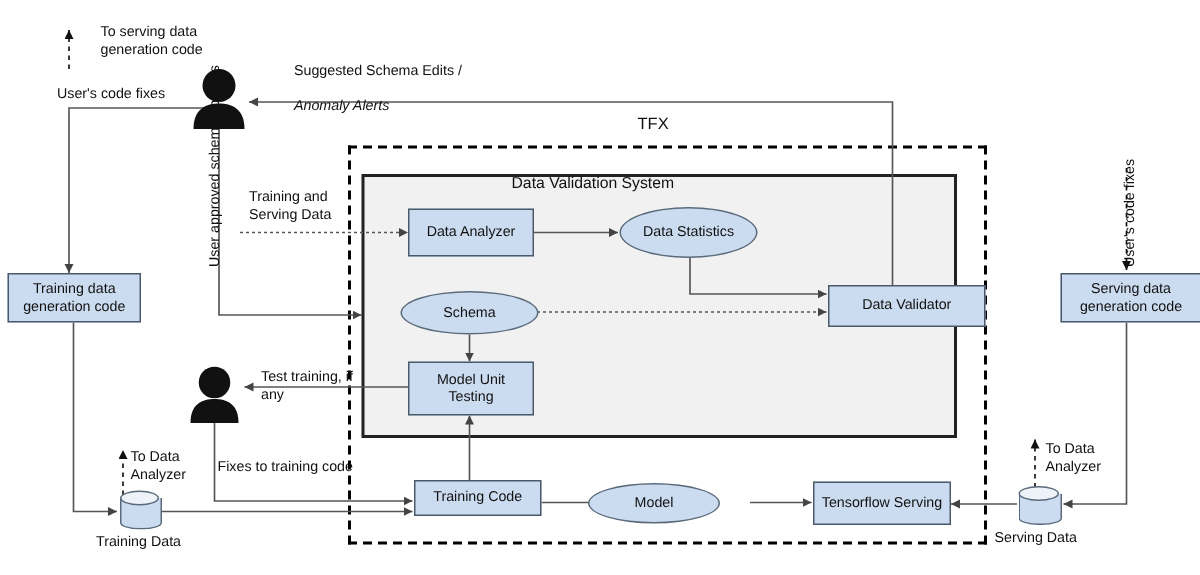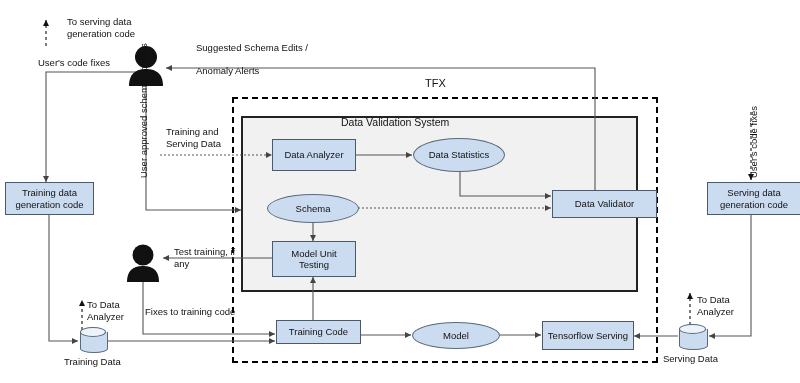--- a/index.html
+++ b/index.html
@@ -129,21 +129,21 @@
   </div>
 
   <div class="node boxnode" style="left:272px;top:241px;width:84px;height:36px;padding:0 4px;">
     <span>Model Unit Testing</span>
   </div>
 
   <div class="node boxnode" style="left:276px;top:320px;width:85px;height:24px;">
     <span>Training Code</span>
   </div>
 
-  <div class="node ellipse" style="left:412px;top:322px;width:88px;height:27px;">
+  <div class="node ellipse" style="left:392px;top:322px;width:88px;height:27px;">
     <span>Model</span>
   </div>
 
   <div class="node boxnode" style="left:542px;top:321px;width:92px;height:29px;">
     <span>Tensorflow Serving</span>
   </div>
 
   <div class="cyl" style="left:80px;top:327px;width:26px;height:26px;">
     <div class="body"></div>
     <div class="top"></div>
@@ -169,21 +169,21 @@
       <path d="M1,39 C1,26 9,23 17,23 C25,23 33,26 33,39 Z" fill="#111"></path>
     </svg>
   </div>
 
   <div class="lbl wrap" style="left:54px;top:16px;width:84px;margin-left:13px;">To serving data generation code</div>
 
   <div class="lbl" style="left:38px;top:57px;">User's code fixes</div>
 
   <div class="lbl" style="left:196px;top:42px;">Suggested Schema Edits /</div>
 
-  <div class="lbl" style="left:196px;top:65px;">Anomaly Alerts</div>
+  <div class="lbl" style="left:196px;top:65px;font-style:italic;">Anomaly Alerts</div>
 
   <div class="vlbl wrap" style="left:138px;top:178px;width:84px;transform:rotate(-90deg);">User approved schema updates</div>
 
   <div class="lbl wrap" style="left:166px;top:126px;width:68px;">Training and Serving Data</div>
 
   <div class="vlbl wrap" style="left:748px;top:178px;width:62px;transform:rotate(-90deg);">User's code fixes</div>
 
   <div class="lbl wrap" style="left:174px;top:246px;width:62px;">Test training, if any</div>
 
   <div class="lbl" style="left:145px;top:306px;">Fixes to training code</div>

